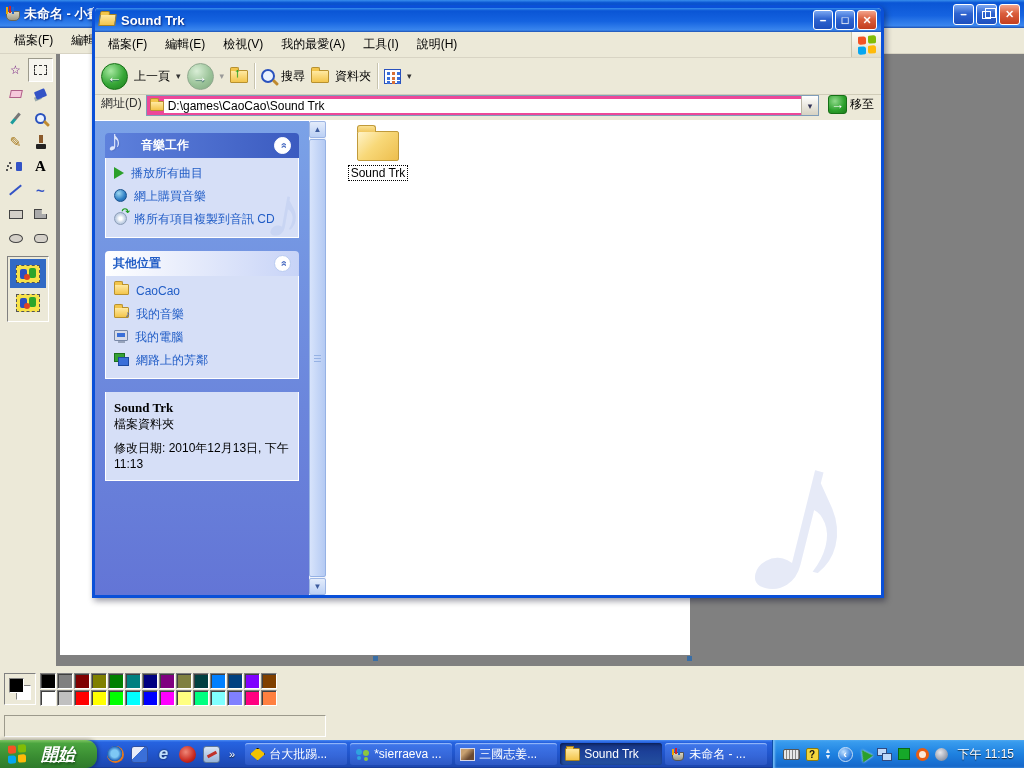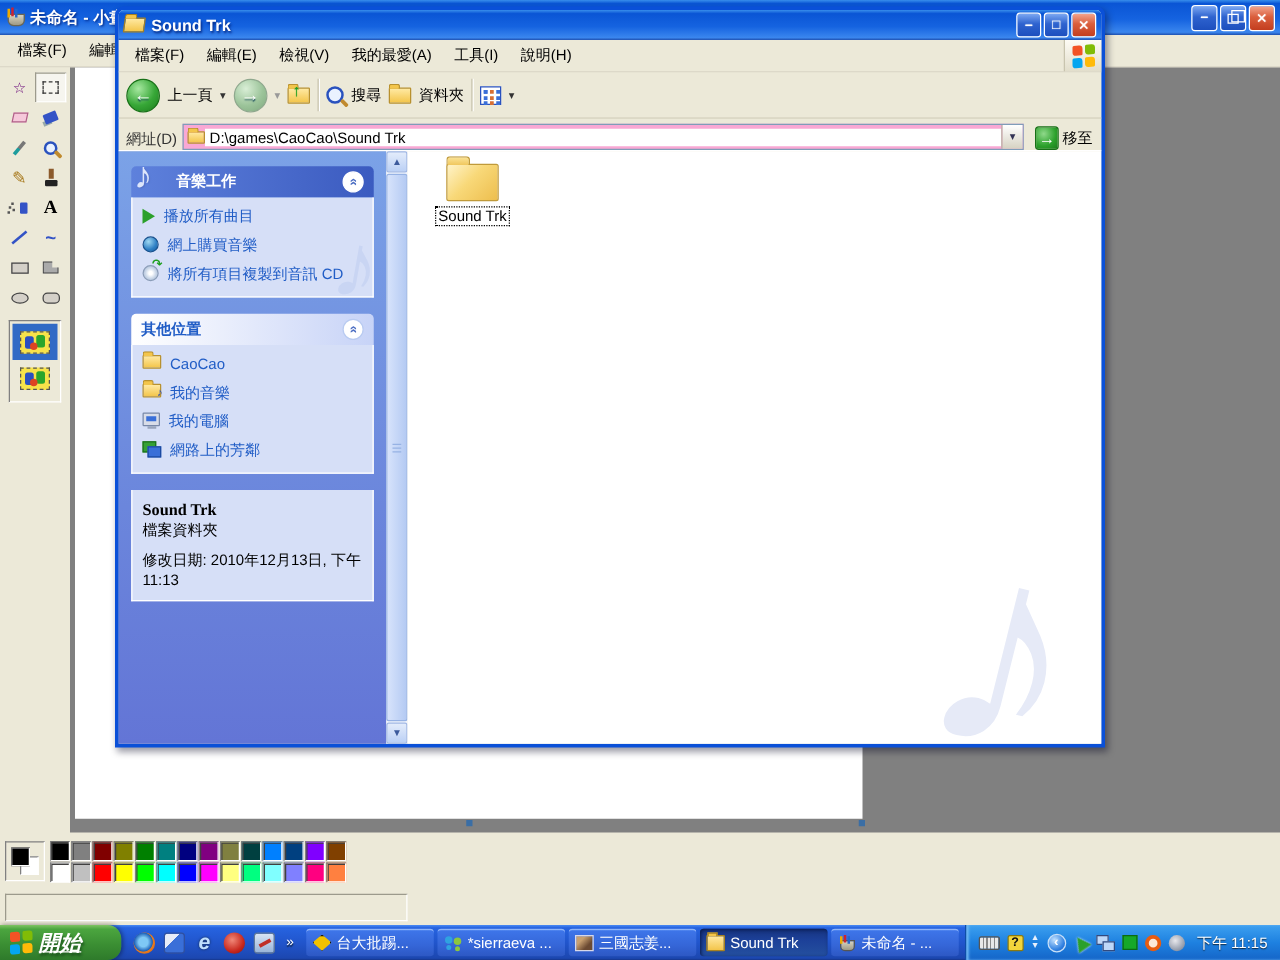--- a/index.html
+++ b/index.html
@@ -128,23 +128,23 @@
   .caret { font-size:9px; color:#333; }
   .tb-sep { width:1px; height:26px; background:#C8C4AE; box-shadow:1px 0 0 #fff; flex:none; }
   .upfolder { position:relative; }
   .upfolder .up { position:absolute; left:3px; top:-6px; color:#1E9E1E; font-weight:bold; font-size:13px; text-shadow:0 0 1px #1E9E1E; }
   .views-icon { width:17px; height:15px; background:#fff; border:1px solid #2A52BE; flex:none; position:relative; }
   .views-icon::before { content:""; position:absolute; left:2px; top:2px; width:3px; height:3px; background:#3A6FD8;
     box-shadow:5px 0 0 #E88034,10px 0 0 #3A6FD8, 0 5px 0 #3A6FD8,5px 5px 0 #E88034,10px 5px 0 #3A6FD8, 0 10px 0 #3A6FD8? ; }
   .views-icon i { position:absolute; left:2px; top:2px; width:3px; height:3px; background:#3A6FD8;
     box-shadow:5px 0 0 #D87034,10px 0 0 #3A6FD8,0 5px 0 #3A6FD8,5px 5px 0 #D87034,10px 5px 0 #3A6FD8,0 9px 0 #3A6FD8,5px 9px 0 #D87034,10px 9px 0 #3A6FD8; }
 
-  #exp-addressbar { height:26px; background:#ECE9D8; display:flex; align-items:flex-end; gap:4px; padding:0 2px 0 6px;
+  #exp-addressbar { height:26px; background:#ECE9D8; display:flex; align-items:flex-start; gap:4px; padding:0 2px 0 6px;
     border-bottom:1px solid #fff; flex:none; }
-  #address-input-wrap { flex:1; height:21px; background:#f9a8d4; border:1px solid #7F9DB9; display:flex; align-items:center; padding:0 0 0 3px; }
+  #address-input-wrap { flex:1; height:21px; background:#ec4899; border:1px solid #7F9DB9; display:flex; align-items:center; padding:0 0 0 3px; }
   #address-input { flex:1; border:none; outline:none; font-family:"Liberation Sans","DejaVu Sans",sans-serif; font-size:12px; padding-left:4px; }
   #address-drop { width:17px; height:19px; background:linear-gradient(180deg,#fff,#D6D2C2); border-left:1px solid #B8B4A4;
     display:flex; align-items:center; justify-content:center; font-size:9px; color:#335; }
   #go-btn { display:flex; align-items:center; gap:3px; padding:0 5px; }
   #go-icon { width:19px; height:19px; border-radius:3px; color:#fff; font-weight:bold; font-size:13px;
     background:radial-gradient(circle at 35% 30%,#8FD98A,#2BA02B 60%,#1C7C1C); border:1px solid #167016;
     display:flex; align-items:center; justify-content:center; }
 
   #exp-content { flex:1; display:flex; min-height:0; }
 
@@ -203,21 +203,21 @@
     background:linear-gradient(135deg,#FFF3C8,#F8D878 45%,#EDBE4E); border:1px solid #C09A3A; }
   .bigfolder::before { content:""; position:absolute; top:-7px; left:-1px; width:17px; height:6px;
     background:linear-gradient(#FBE294,#F0C75E); border:1px solid #C09A3A; border-bottom:none; border-radius:3px 3px 0 0; }
   .file-label { border:1px dotted #000; padding:0 2px; font-size:12px; }
   #files-watermark { position:absolute; right:18px; bottom:-40px; font-size:230px; line-height:1; color:#E6EAF7;
     transform:rotate(14deg); pointer-events:none; }
 
   
   #taskbar { position:absolute; left:0; bottom:0; width:1024px; height:28px; z-index:50; display:flex; align-items:stretch;
     background:linear-gradient(180deg,#4A8BF4 0%,#2663E0 8%,#2155CC 50%,#1C47B0 95%,#15368C 100%); }
-  #start-btn { width:97px; flex:none; display:flex; align-items:center; gap:5px; padding-left:8px; color:#fff;
+  #start-btn { width:97px; flex:none; display:flex; align-items:center; gap:15px; padding-left:8px; color:#fff;
     font-style:italic; font-weight:bold; font-size:17px; text-shadow:1px 2px 2px #1F5A1F;
     background:linear-gradient(180deg,#7FC463 0%,#4BA53F 12%,#3B8F33 55%,#2E7A2B 100%);
     border-radius:0 11px 11px 0; box-shadow:1px 0 4px rgba(0,0,0,.45);text-decoration:underline; }
   #quick-launch { display:flex; align-items:center; gap:7px; padding:0 8px 0 10px; }
   .ql { width:17px; height:17px; border-radius:3px; flex:none; }
   .ql-firefox { border-radius:50%; background:radial-gradient(circle at 45% 45%,#7EC8F5 28%,#1E62B8 55%,#E87A1E 60%,#C85A10); }
   .ql-2 { background:linear-gradient(135deg,#E8ECF8 40%,#3A6FD8 40%); border:1px solid #3050A0; }
   .ql-ie { color:#BFE0FF; font-size:17px; font-weight:bold; font-style:italic; line-height:16px; text-align:center; text-shadow:0 0 2px #123; }
   .ql-4 { border-radius:50%; background:radial-gradient(circle at 40% 35%,#F08878,#C8281E 60%,#801010); }
   .ql-5 { background:linear-gradient(180deg,#D8E4F4,#98B4D8); border:1px solid #607898; position:relative; }

